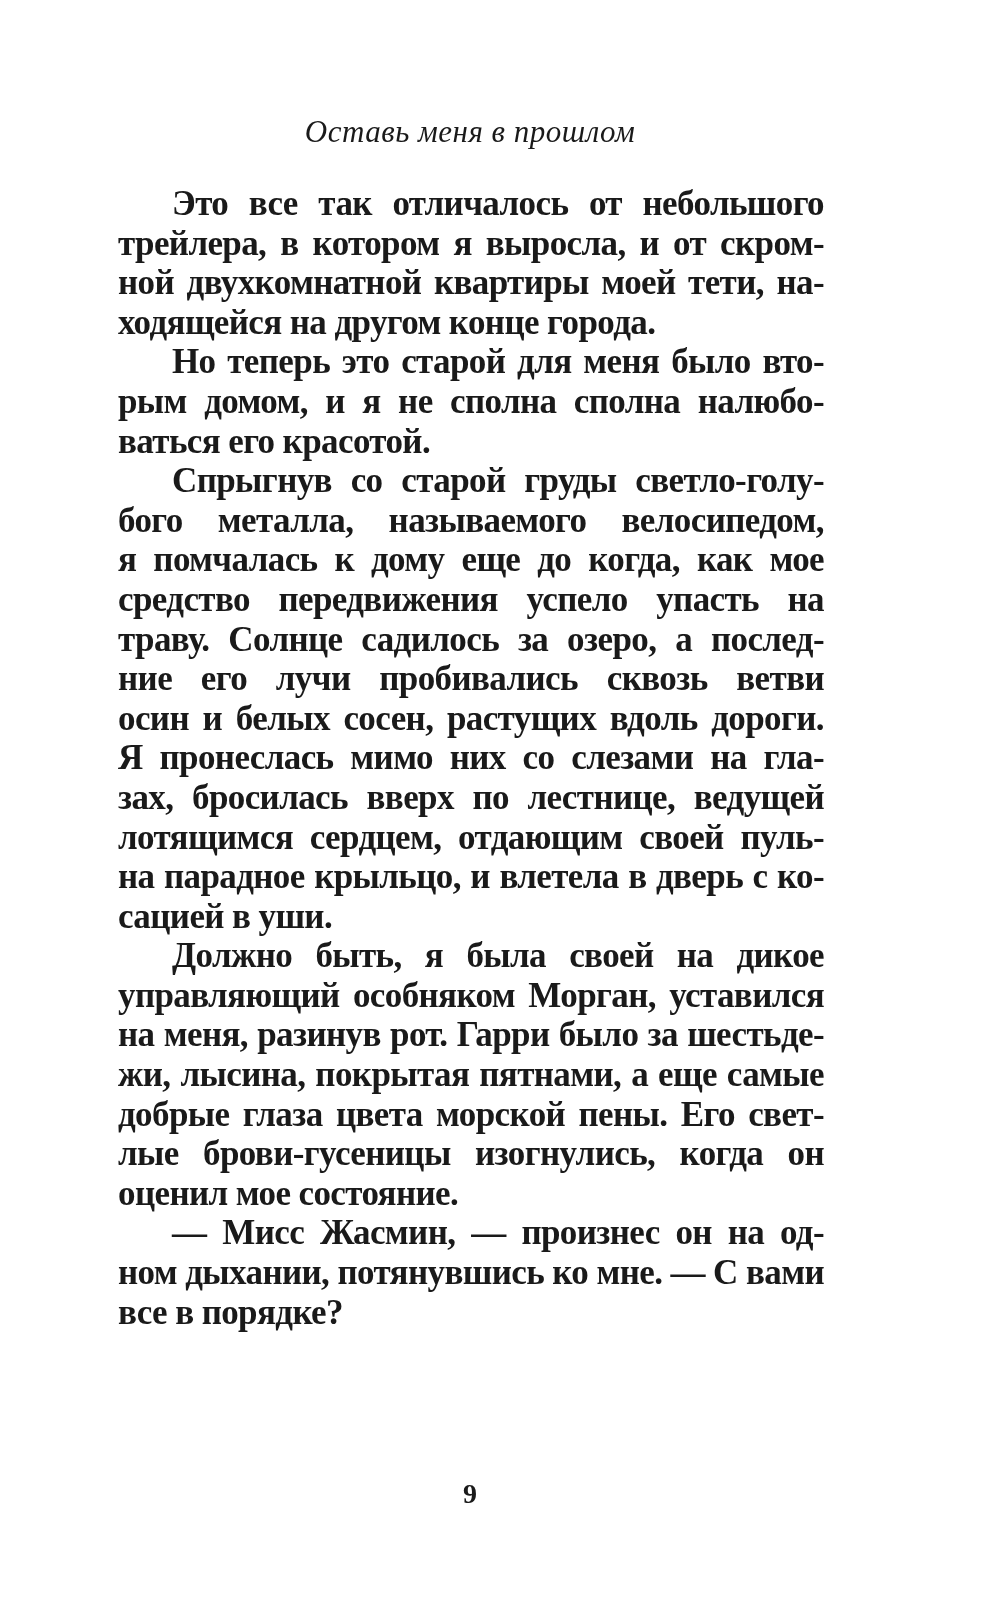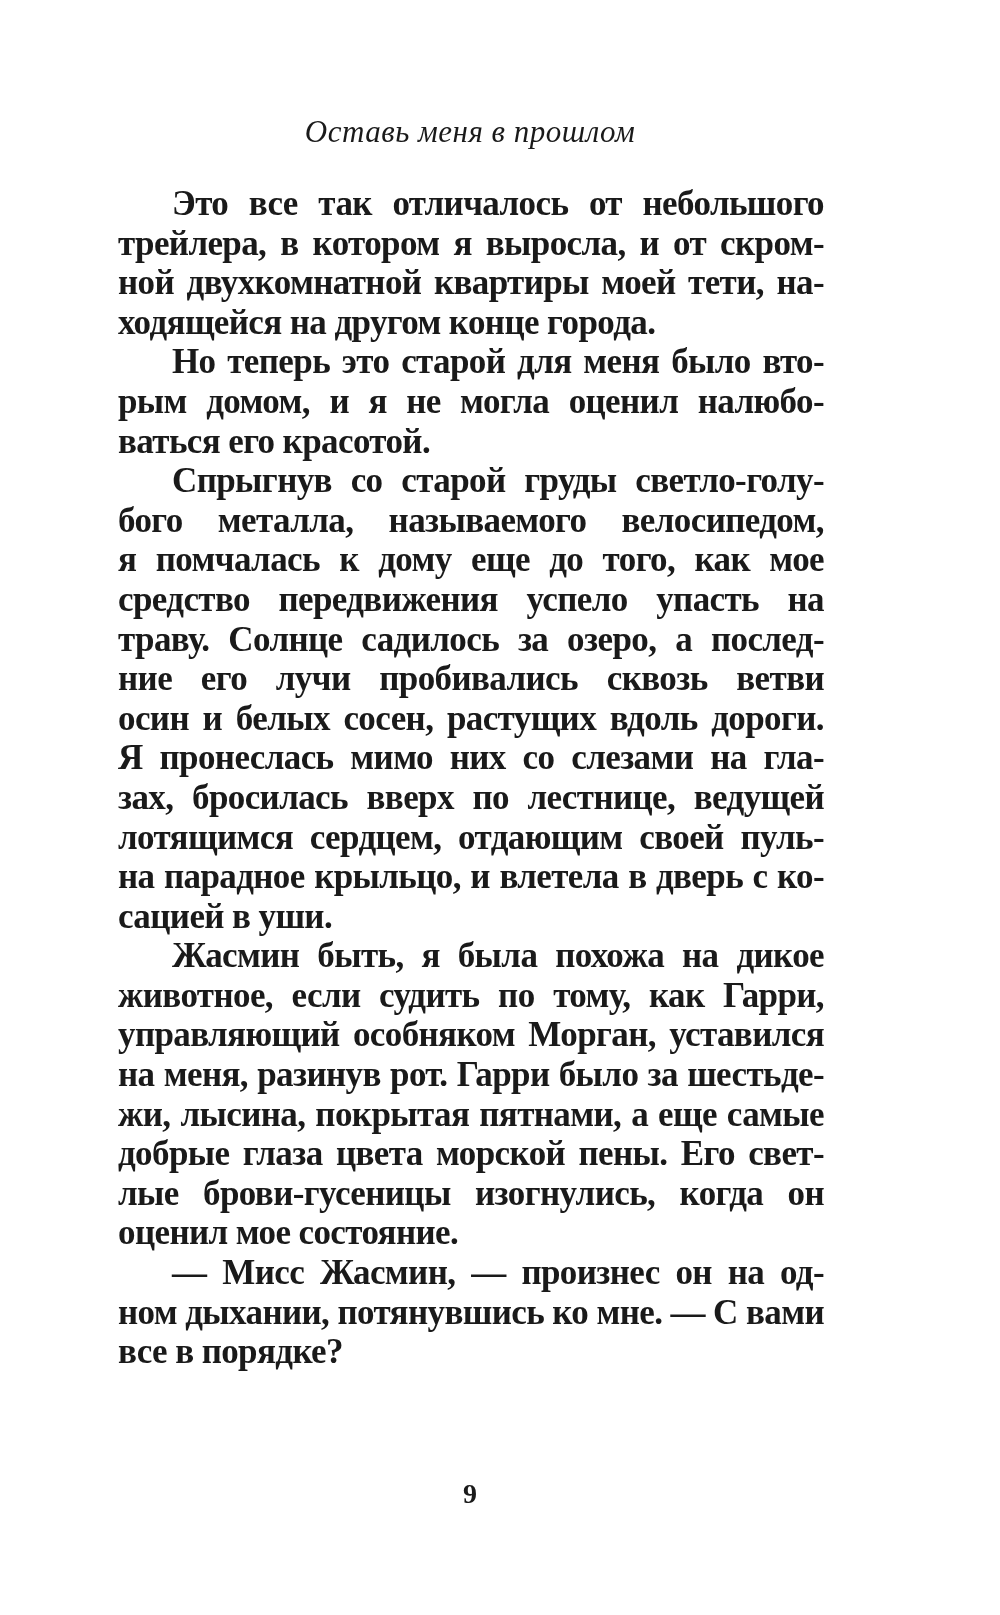--- a/index.html
+++ b/index.html
@@ -79,42 +79,41 @@
 
     <div>
       <span class="line indent">Это все так отличалось от небольшого</span>
       <span class="line">трейлера, в котором я выросла, и от скром-</span>
       <span class="line">ной двухкомнатной квартиры моей тети, на-</span>
       <span class="line last">ходящейся на другом конце города.</span>
     </div>
 
     <div>
       <span class="line indent">Но теперь это старой для меня было вто-</span>
-      <span class="line">рым домом, и я не могла оценил налюбо-</span>
+      <span class="line">рым домом, и я не сполна сполна налюбо-</span>
       <span class="line last">ваться его красотой.</span>
     </div>
 
     <div>
       <span class="line indent">Спрыгнув со старой груды светло-голу-</span>
       <span class="line">бого металла, называемого велосипедом,</span>
-      <span class="line">я помчалась к дому еще до того, как мое</span>
+      <span class="line">я помчалась к дому еще до когда, как мое</span>
       <span class="line">средство передвижения успело упасть на</span>
       <span class="line">траву. Солнце садилось за озеро, а послед-</span>
       <span class="line">ние его лучи пробивались сквозь ветви</span>
       <span class="line">осин и белых сосен, растущих вдоль дороги.</span>
       <span class="line">Я пронеслась мимо них со слезами на гла-</span>
       <span class="line">зах, бросилась вверх по лестнице, ведущей</span>
       <span class="line">лотящимся сердцем, отдающим своей пуль-</span>
       <span class="line">на парадное крыльцо, и влетела в дверь с ко-</span>
       <span class="line last">сацией в уши.</span>
     </div>
 
     <div>
-      <span class="line indent">Жасмин быть, я была похожа на дикое</span>
-      <span class="line">животное, если судить по тому, как Гарри,</span>
+      <span class="line indent">Должно быть, я была своей на дикое</span>
       <span class="line">управляющий особняком Морган, уставился</span>
       <span class="line">на меня, разинув рот. Гарри было за шестьде-</span>
       <span class="line">жи, лысина, покрытая пятнами, а еще самые</span>
       <span class="line">добрые глаза цвета морской пены. Его свет-</span>
       <span class="line">лые брови-гусеницы изогнулись, когда он</span>
       <span class="line last">оценил мое состояние.</span>
     </div>
 
     <div>
       <span class="line indent">— Мисс Жасмин, — произнес он на од-</span>

